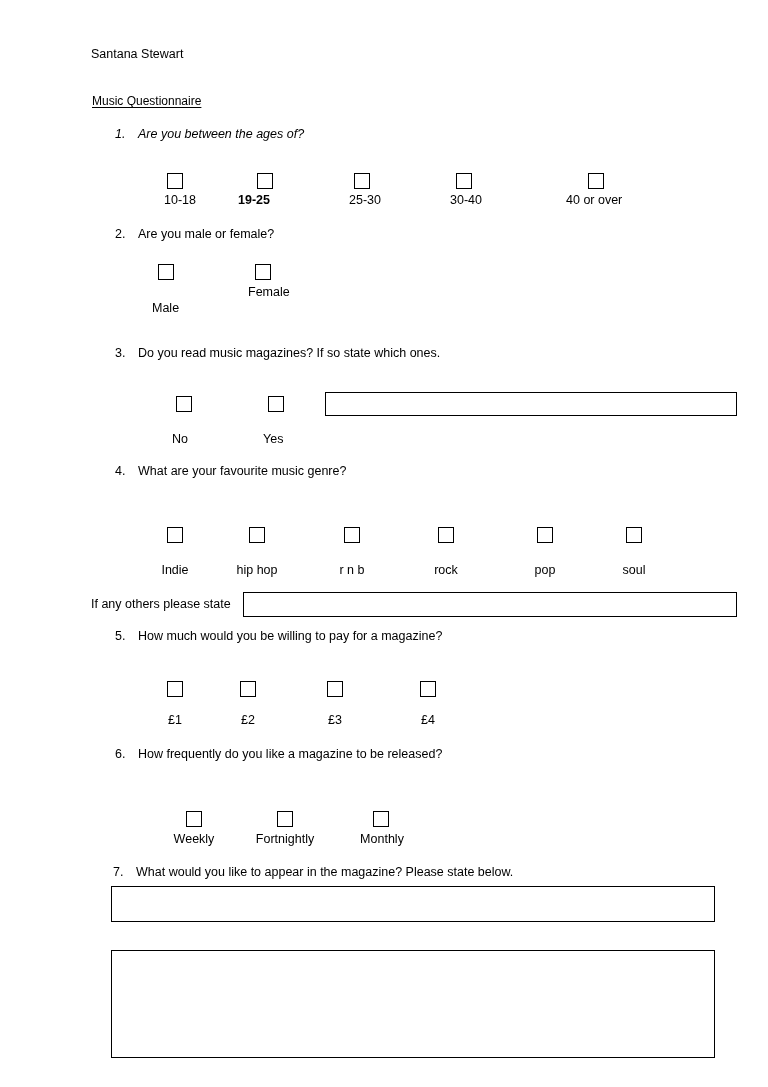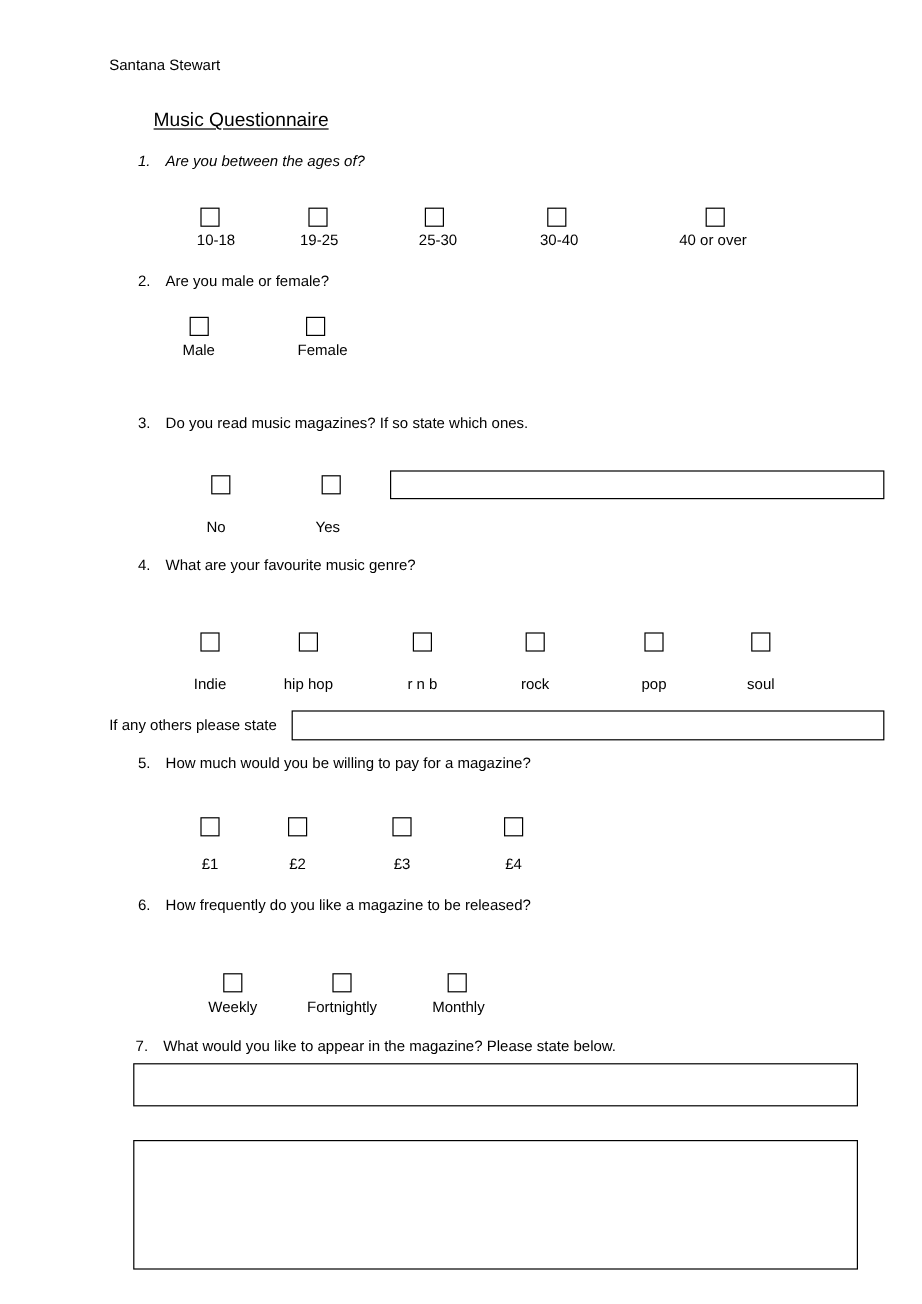--- a/index.html
+++ b/index.html
@@ -23,26 +23,25 @@
     left: 91px;
     top: 46px;
     font-size: 12.5px;
     line-height: 16px;
     white-space: nowrap;
   }
   .doc-title {
     position: absolute;
     left: 92px;
     top: 93px;
-    font-size: 16px;
+    font-size: 12px;
     line-height: 16px;
     text-decoration: underline;
     text-underline-offset: 2px;
     white-space: nowrap;
-    margin-left: 36px;
   }
 
   .question {
     position: absolute;
     font-size: 12.5px;
     line-height: 16px;
     white-space: nowrap;
   }
   .q-num {
     display: inline-block;
@@ -91,37 +90,37 @@
   <div class="doc-title">Music Questionnaire</div>
 
   <div class="question" style="left:115px; top:126px;font-style:italic;">
     <span class="q-num">1.</span><span>Are you between the ages of?</span>
   </div>
 
   <div class="cb" style="left:167px; top:173px;"></div>
   <div class="cb-label" style="left:164px; top:193px;">10-18</div>
 
   <div class="cb" style="left:257px; top:173px;"></div>
-  <div class="cb-label" style="left:250px; top:193px;">19-25</div>
+  <div class="cb-label" style="left:238px; top:193px;font-weight:bold;">19-25</div>
 
   <div class="cb" style="left:354px; top:173px;"></div>
   <div class="cb-label" style="left:349px; top:193px;">25-30</div>
 
   <div class="cb" style="left:456px; top:173px;"></div>
   <div class="cb-label" style="left:450px; top:193px;">30-40</div>
 
   <div class="cb" style="left:588px; top:173px;"></div>
   <div class="cb-label" style="left:566px; top:193px;">40 or over</div>
 
   <div class="question" style="left:115px; top:226px;">
     <span class="q-num">2.</span><span>Are you male or female?</span>
   </div>
 
   <div class="cb" style="left:158px; top:264px;"></div>
-  <div class="cb-label" style="left:152px; top:285px;">Male</div>
+  <div class="cb-label" style="left:152px; top:301px;">Male</div>
 
   <div class="cb" style="left:255px; top:264px;"></div>
   <div class="cb-label" style="left:248px; top:285px;">Female</div>
 
   <div class="question" style="left:115px; top:345px;">
     <span class="q-num">3.</span><span>Do you read music magazines? If so state which ones.</span>
   </div>
 
   <div class="cb" style="left:176px; top:396px;"></div>
   <div class="cb-label" style="left:172px; top:432px;text-align:center;">No</div>

